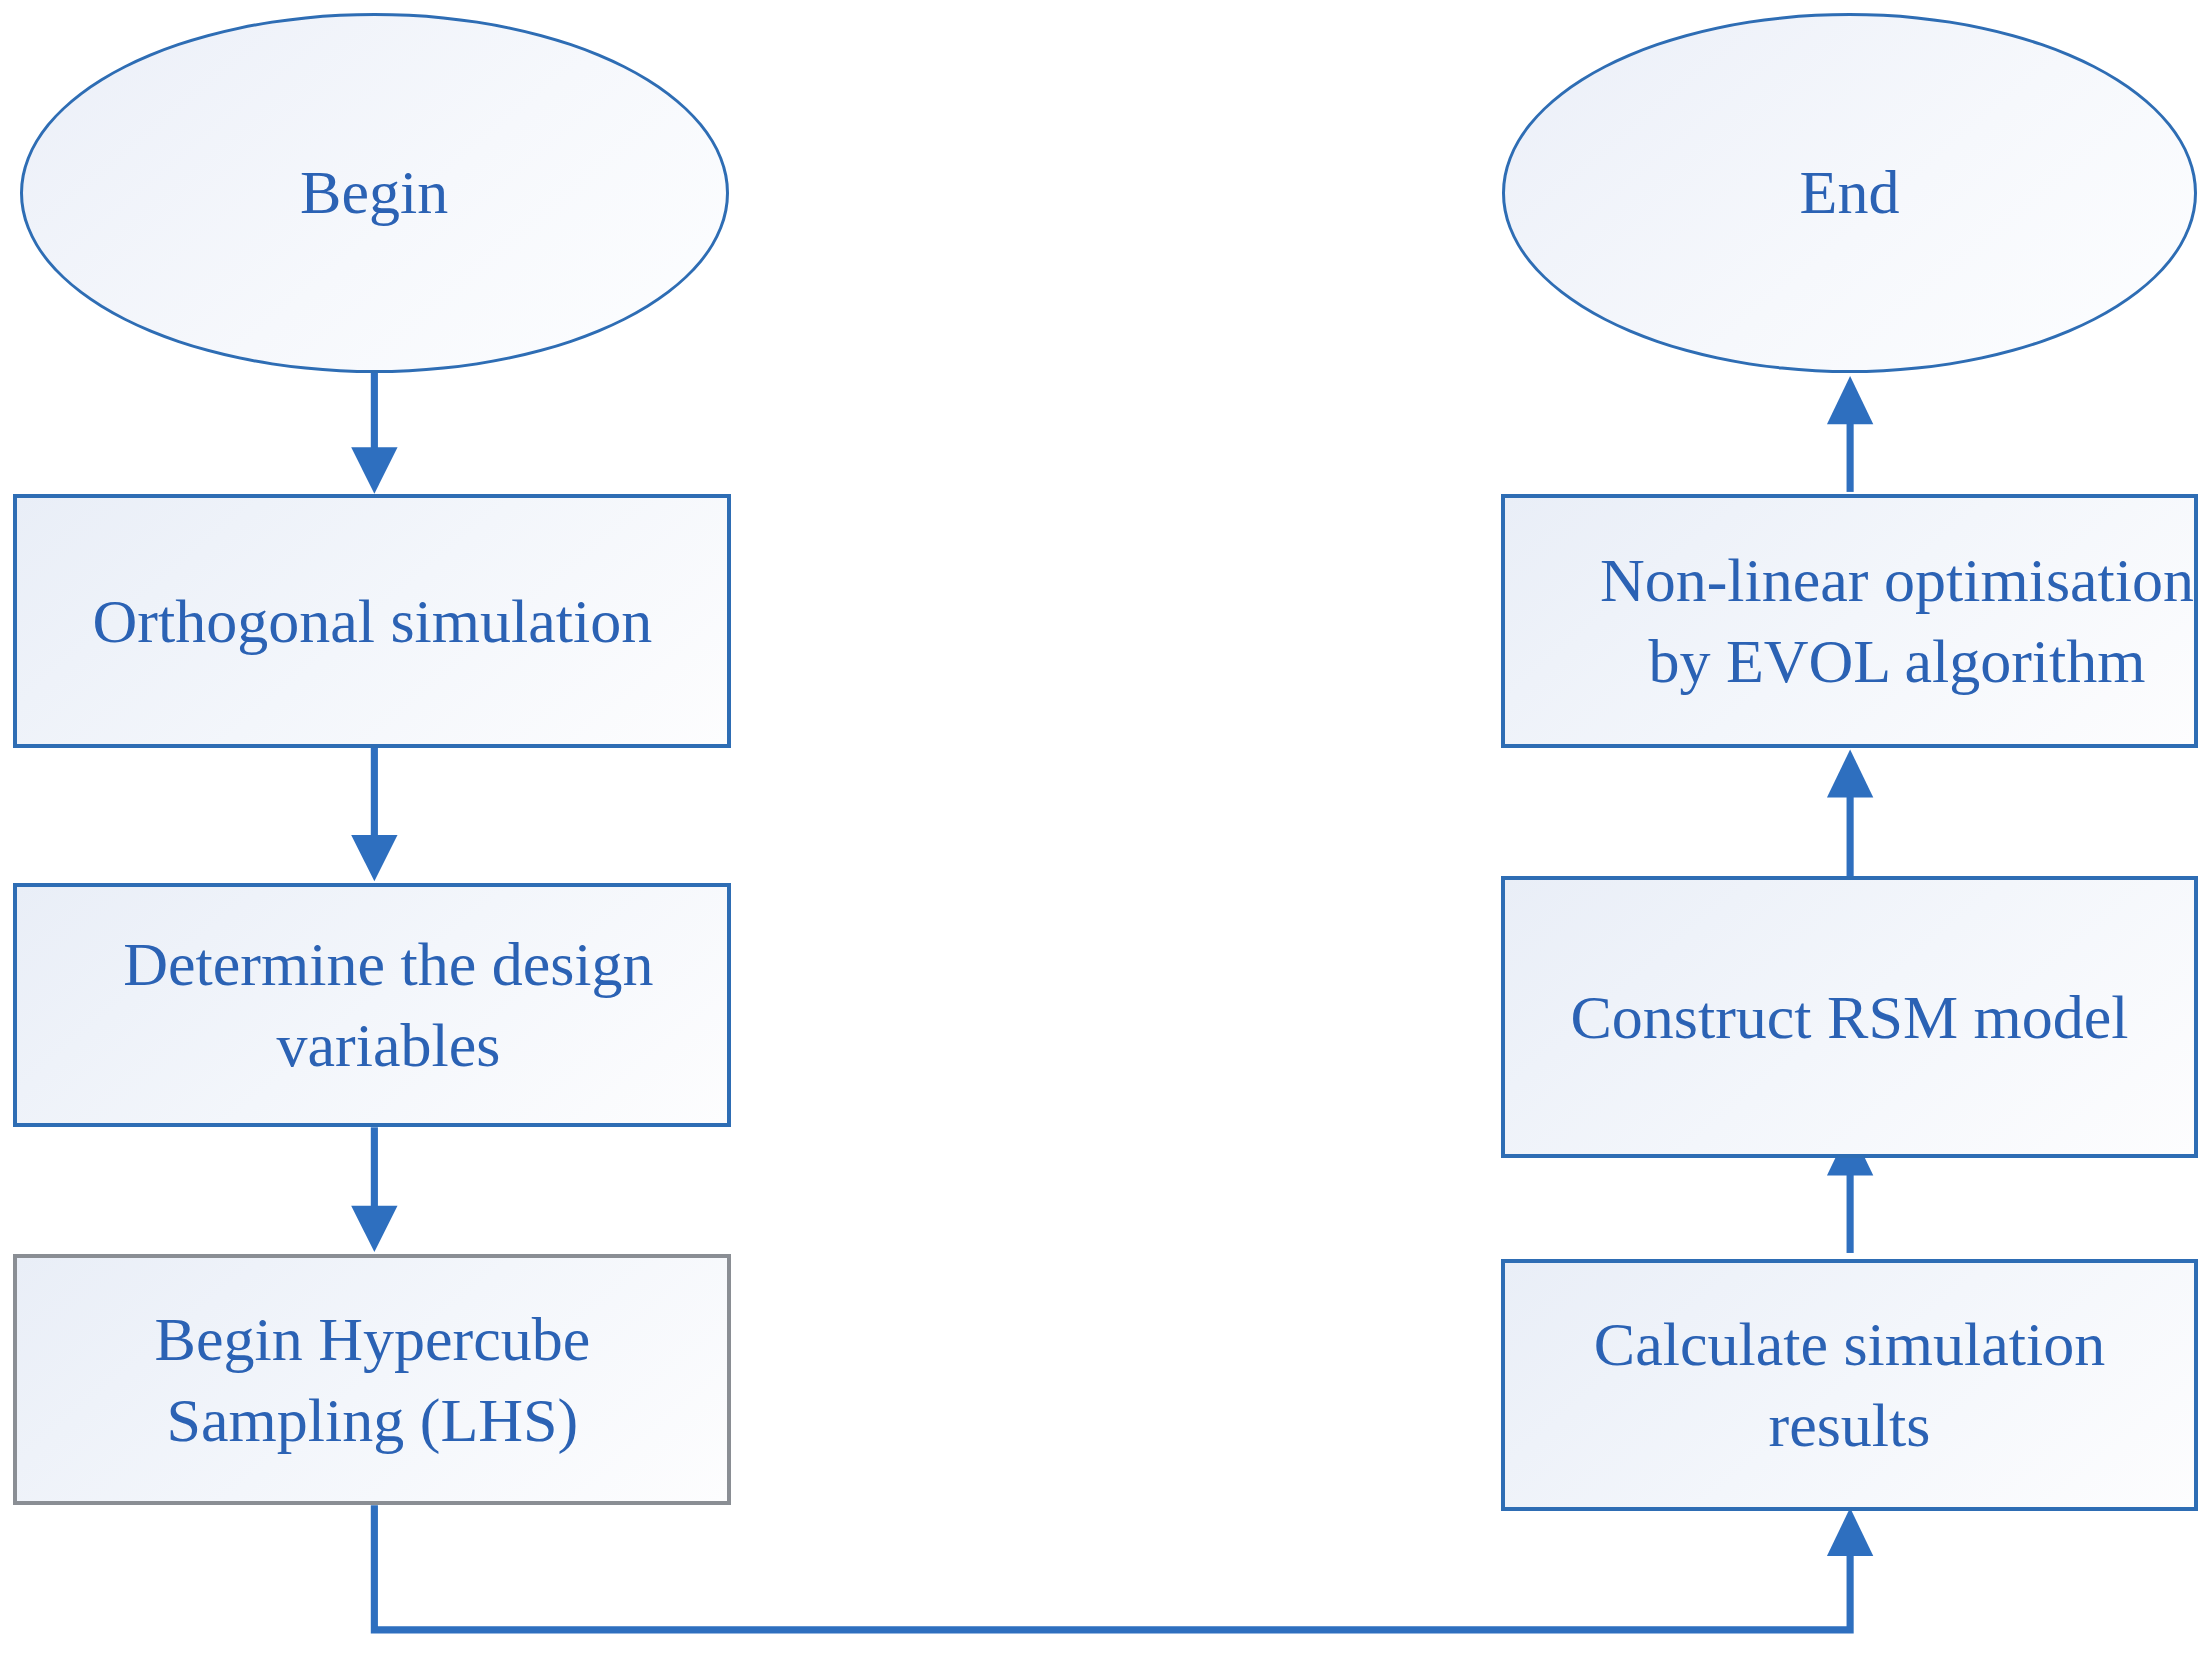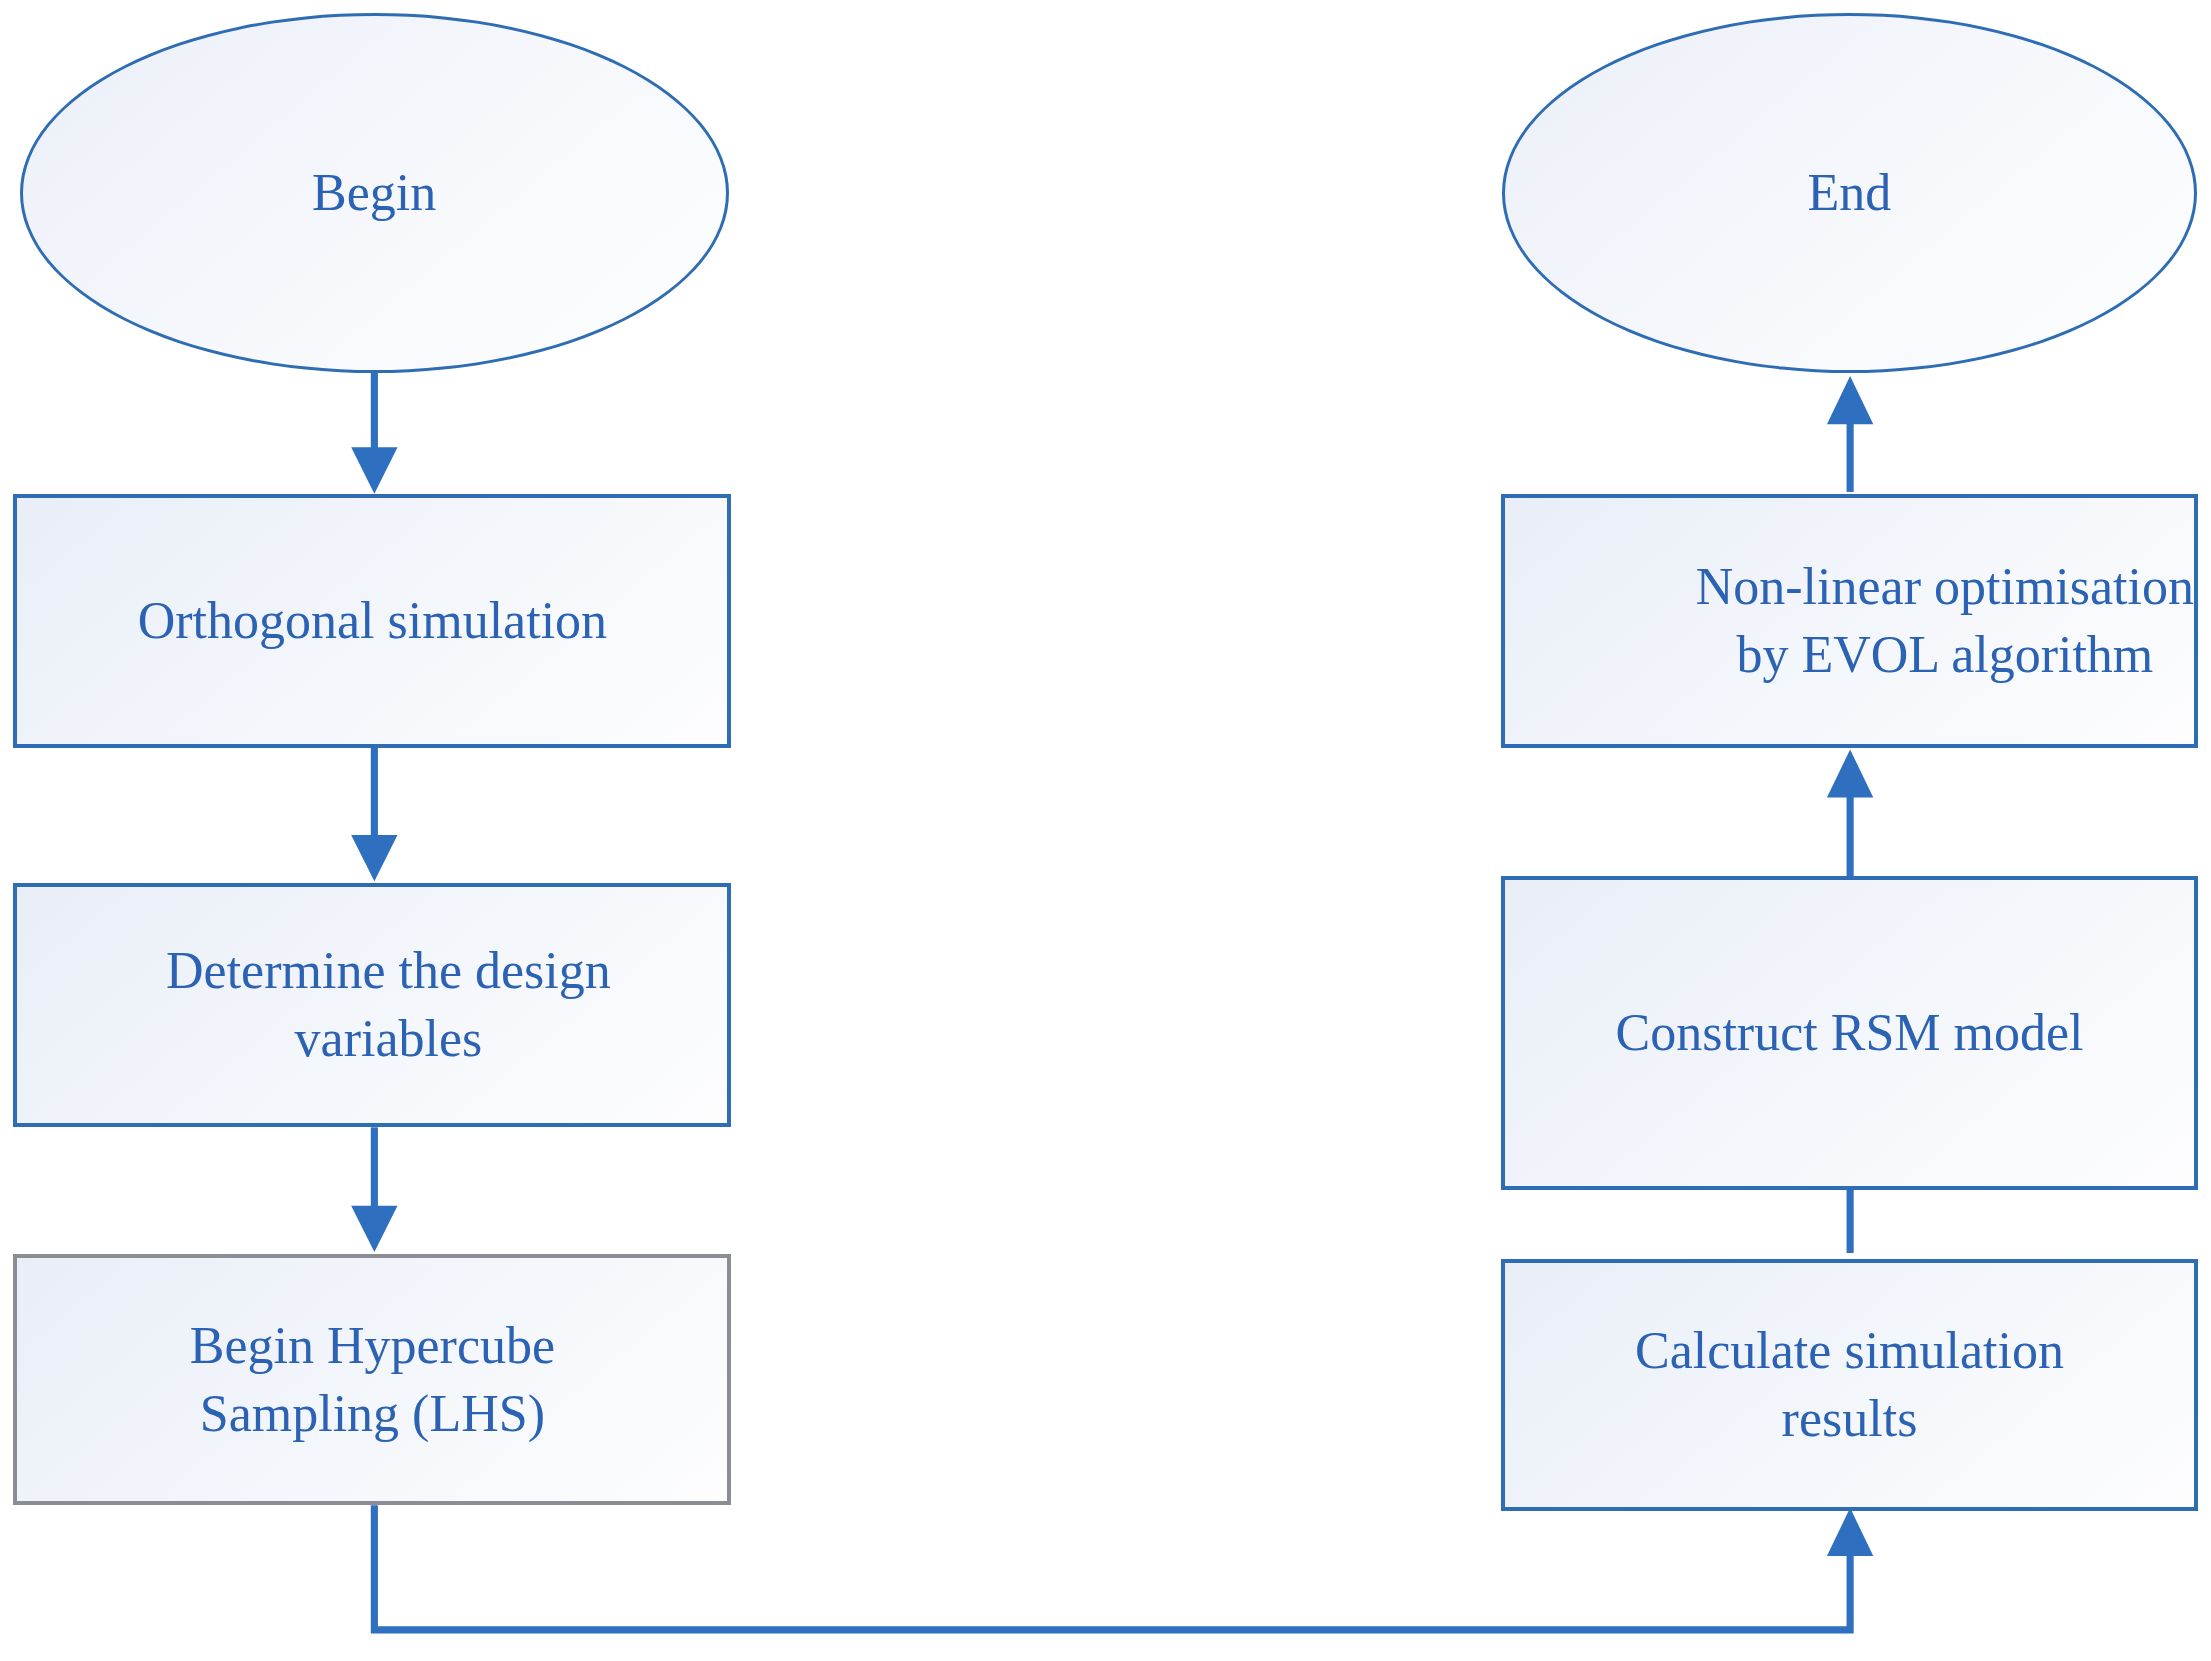--- a/index.html
+++ b/index.html
@@ -18,21 +18,21 @@
   .node {
     position: absolute;
     box-sizing: border-box;
     display: flex;
     align-items: center;
     justify-content: center;
     text-align: center;
   }
   .node .label {
     white-space: pre-line;
-    font-size: 52px;
+    font-size: 62px;
     line-height: 1.3;
     color: #2B62B4;
   }
   .rect {
     border: 4.5px solid #2E6DB4;
     background: linear-gradient(140deg, #e9eef7 0%, #f3f6fb 50%, #fdfdfe 100%);
   }
   .rect.gray-border {
     border-color: #8A8E94;
   }
@@ -121,21 +121,21 @@
 
   <div class="node ellipse" style="left:1502px; top:12.5px; width:695px; height:360px;">
     <span class="label">End</span>
   </div>
 
   <div class="node rect" style="left:1501px; top:494px; width:697px; height:254px;justify-content:flex-end;">
     <span class="label">Non-linear optimisation
 by EVOL algorithm</span>
   </div>
 
-  <div class="node rect" style="left:1501px; top:876px; width:697px; height:314px;font-family:Liberation Serif, serif;">
+  <div class="node rect" style="left:1501px; top:876px; width:697px; height:282px;font-family:Liberation Serif, serif;">
     <span class="label">Construct RSM model</span>
   </div>
 
   <div class="node rect" style="left:1501px; top:1253px; width:697px; height:252px;margin-top:6px;">
     <span class="label">Calculate simulation
 results</span>
   </div>
 
 </div>
 

